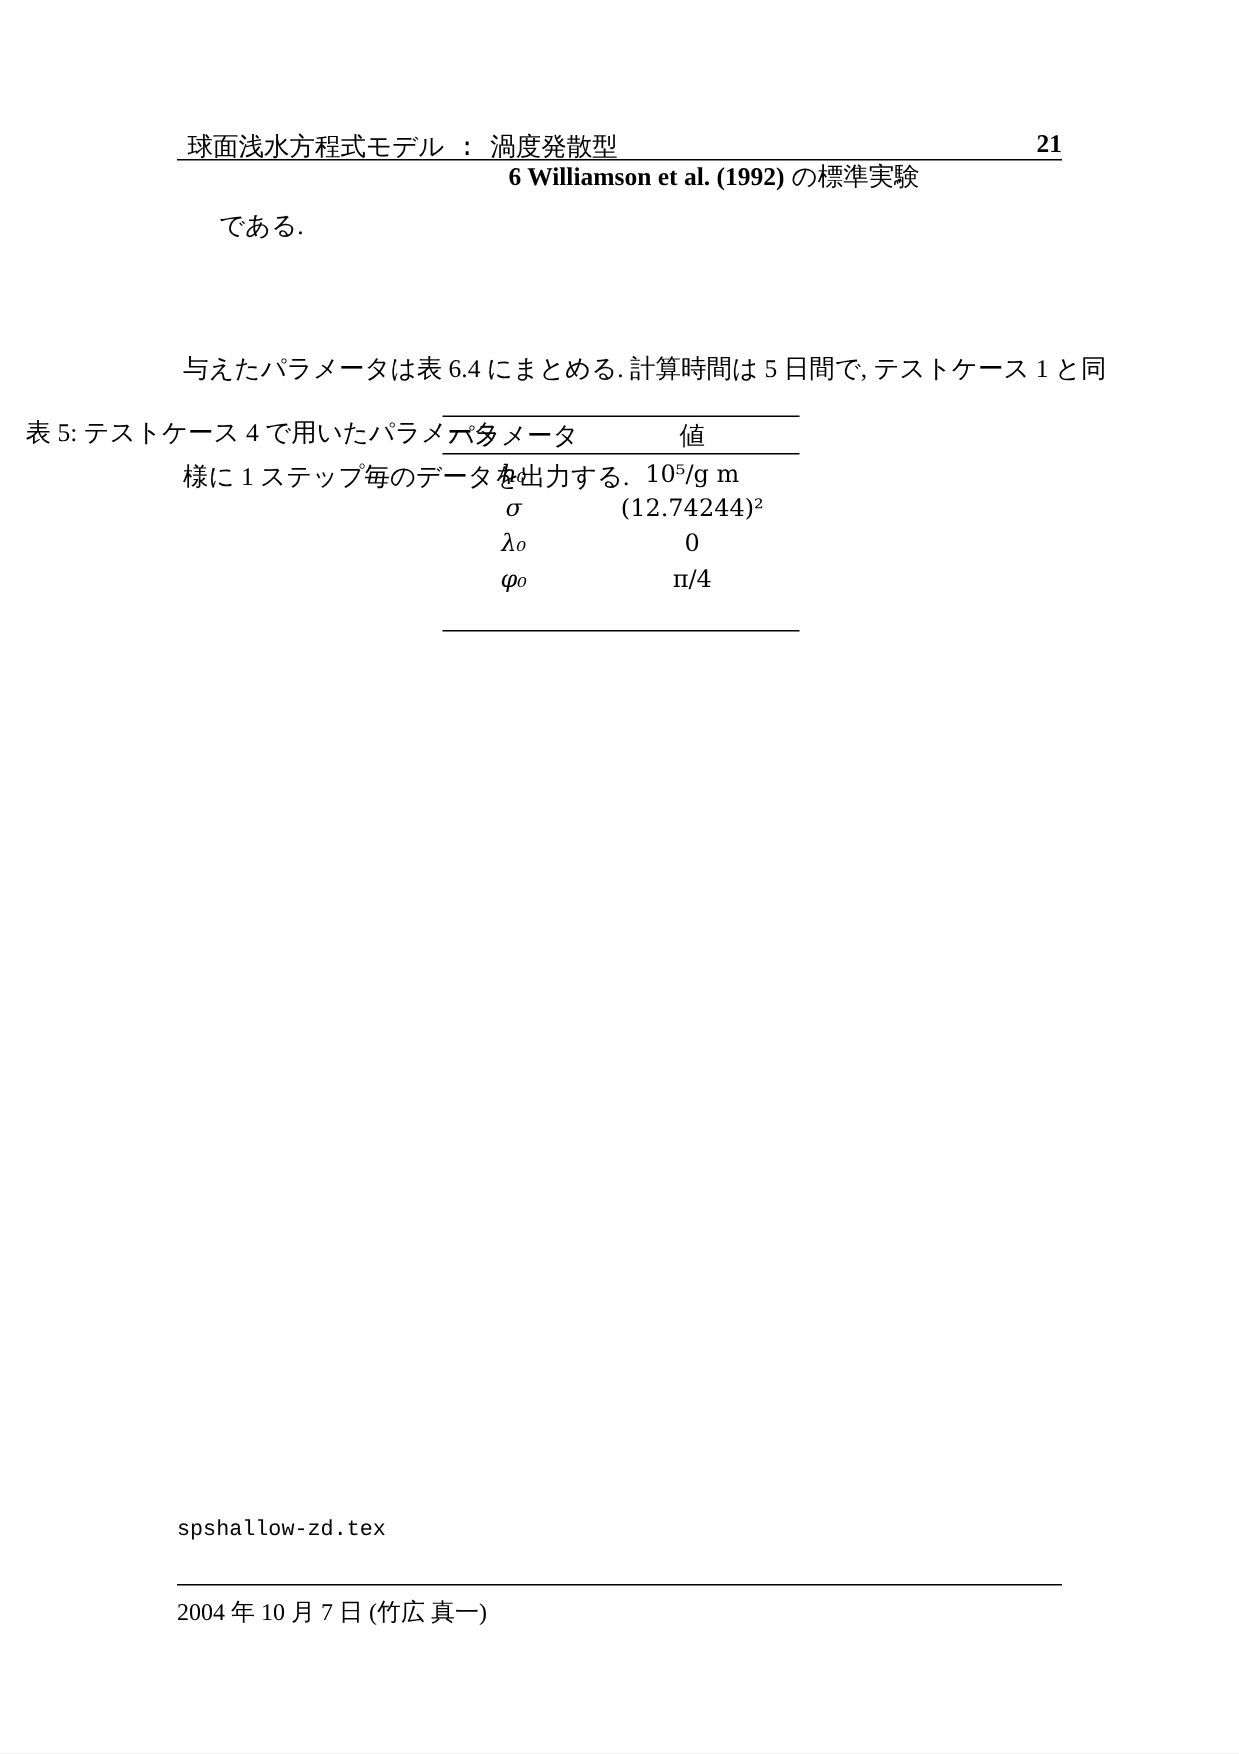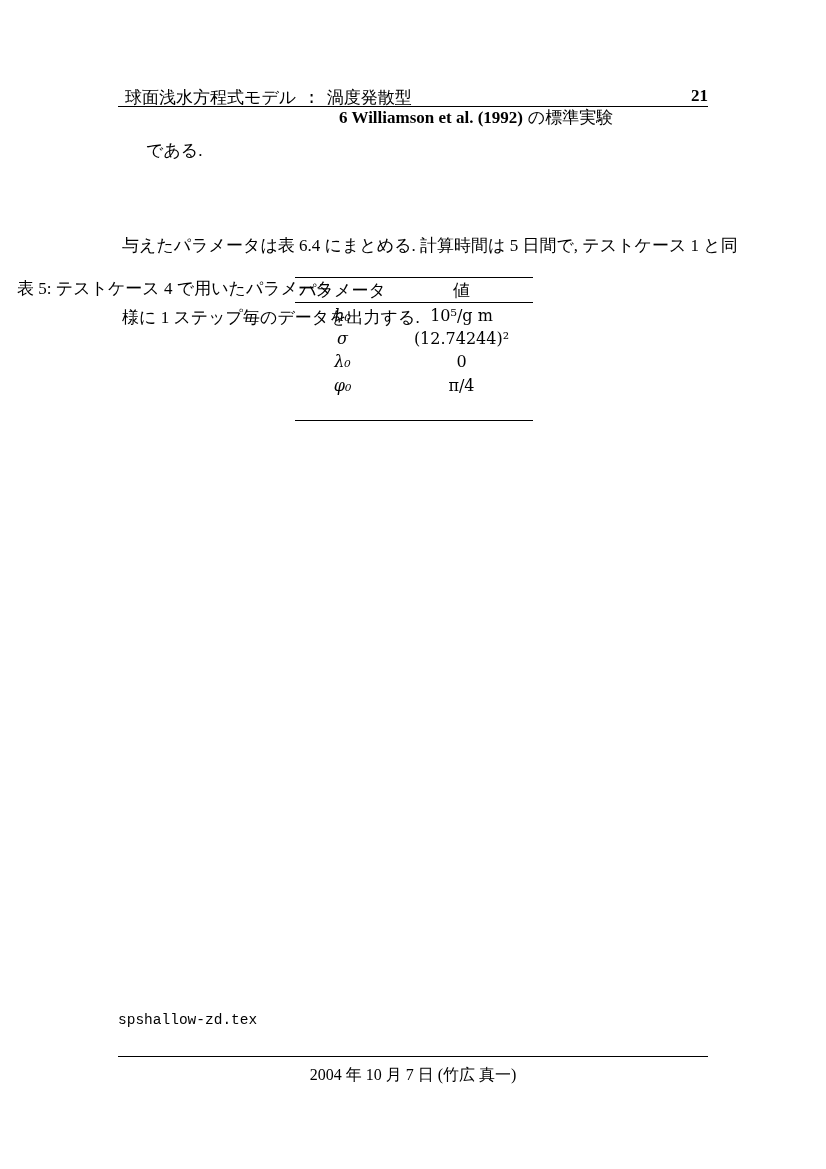--- a/index.html
+++ b/index.html
@@ -63,21 +63,21 @@
 
   
   .footer-rule { left: 118px; top: 1056px; width: 590px; height: 1px; }
   .footer-left {
     left: 118px; top: 1012px;
     font-family: "Liberation Mono", "DejaVu Sans Mono", monospace;
     font-size: 14.5px;
   }
   .footer-right {
     left: 118px; top: 1065px; width: 590px;
-    text-align: center; font-size: 16px;
+    text-align: left; font-size: 16px;
   }
 </style>
 </head>
 <body>
 
 <div id="page">
 
   <div class="abs running-title">球面浅水方程式モデル : 渦度発散型</div>
   <div class="abs section-overlap">
     <span class="section-latin">6 Williamson et al. (1992)</span><span class="section-cjk"> の標準実験</span>

